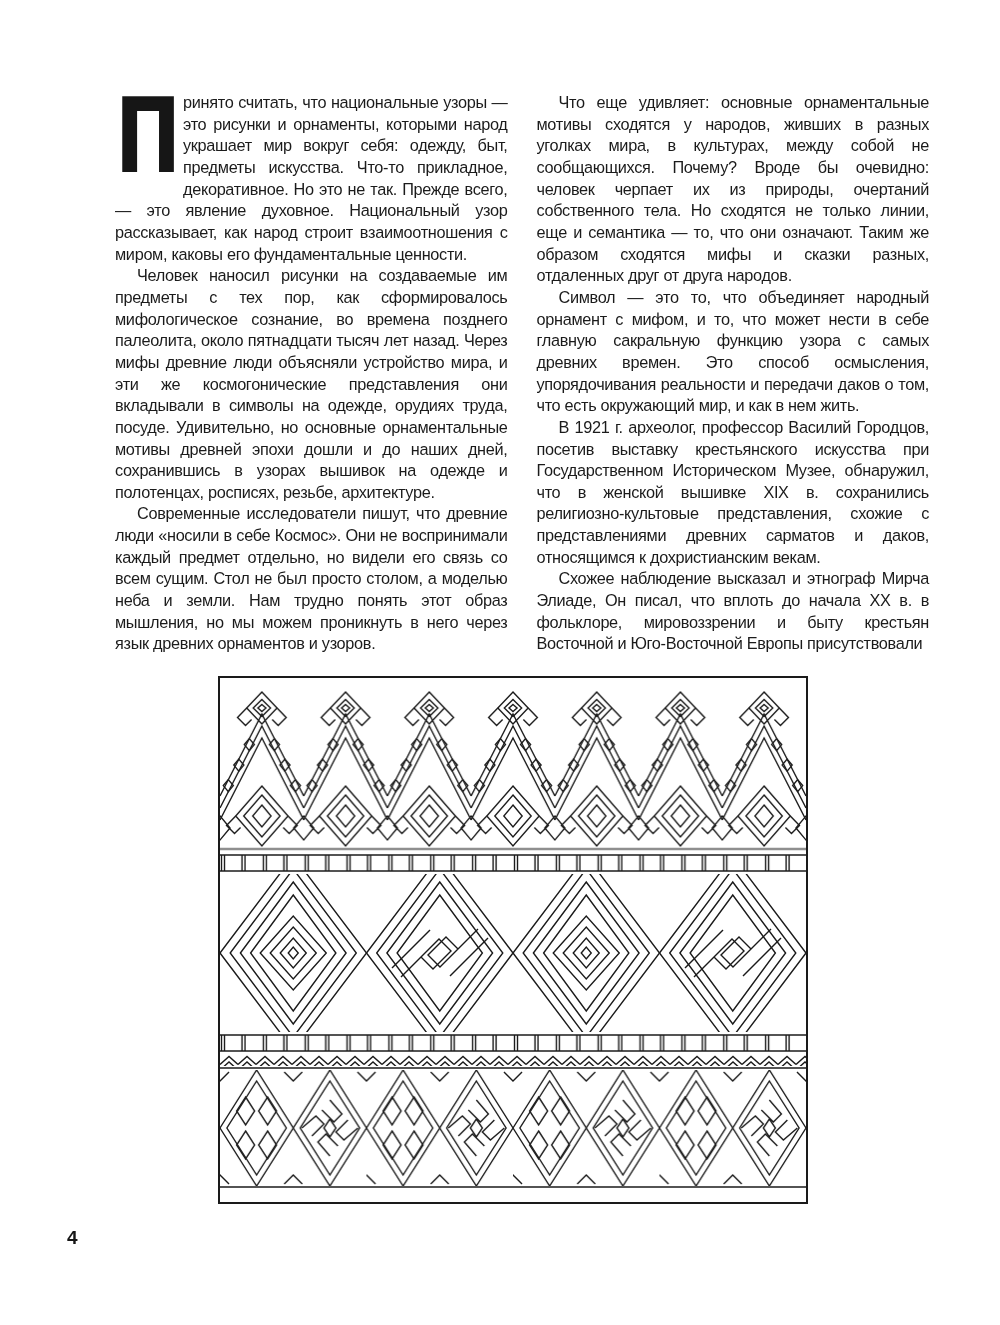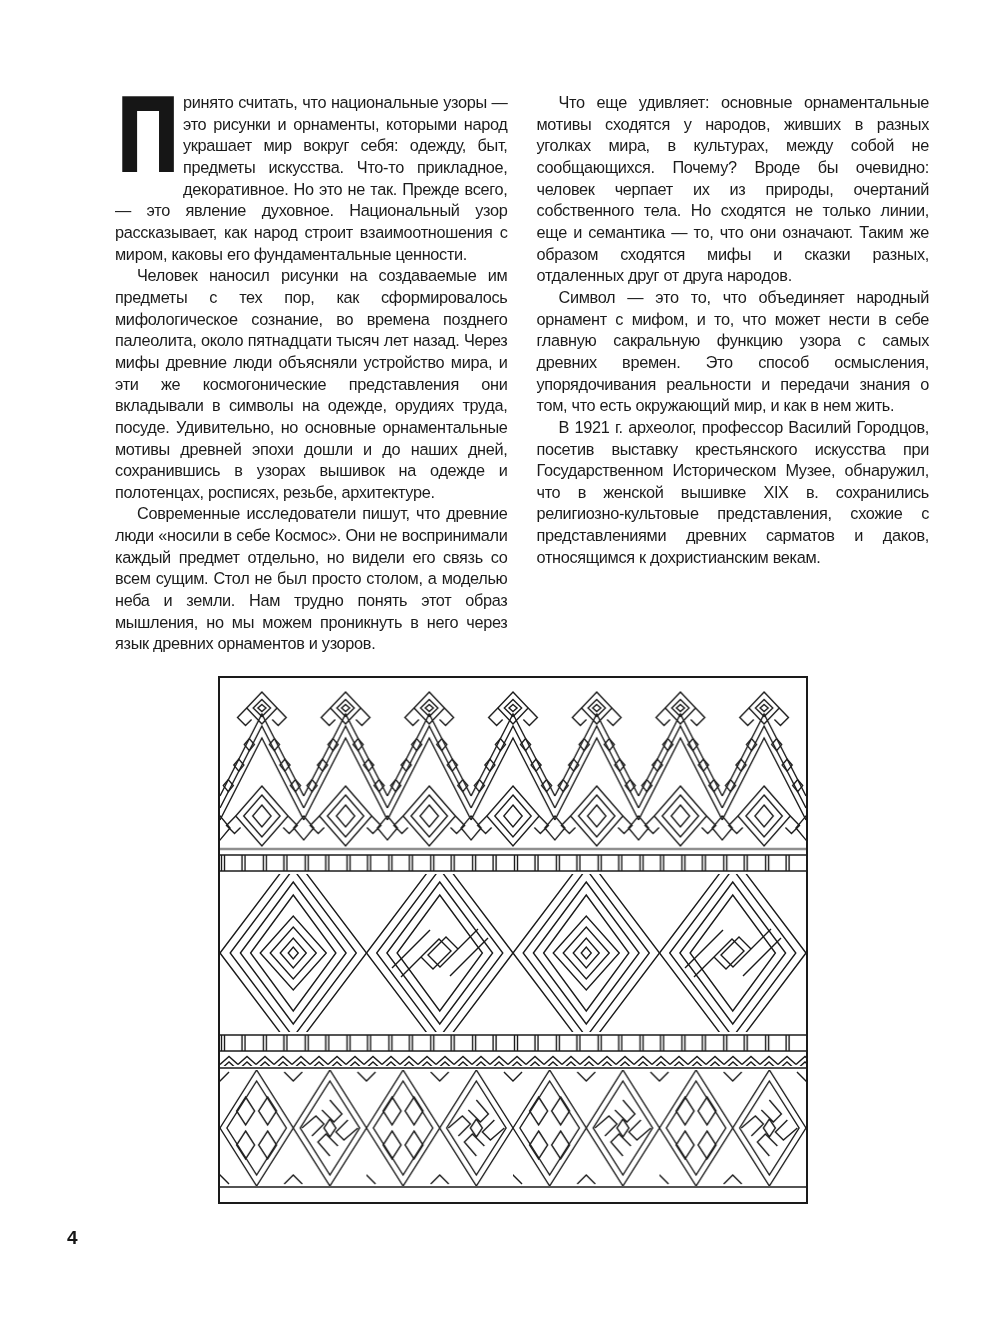--- a/index.html
+++ b/index.html
@@ -63,22 +63,23 @@
 <div class="page">
 
   <div class="columns">
     <div class="col">
       <p><span class="dropcap">П</span><span>ринято считать, что национальные узоры — это рисунки и орнаменты, которыми народ украшает мир вокруг себя: одежду, быт, предметы искусства. Что-то прикладное, декоративное. Но это не так. Прежде всего, — это явление духовное. Национальный узор рассказывает, как народ строит взаимоотношения с миром, каковы его фундаментальные ценности.</span></p>
       <p class="indent">Человек наносил рисунки на создаваемые им предметы с тех пор, как сформировалось мифологическое сознание, во времена позднего палеолита, около пятнадцати тысяч лет назад. Через мифы древние люди объясняли устройство мира, и эти же космогонические представления они вкладывали в символы на одежде, орудиях труда, посуде. Удивительно, но основные орнаментальные мотивы древней эпохи дошли и до наших дней, сохранившись в узорах вышивок на одежде и полотенцах, росписях, резьбе, архитектуре.</p>
       <p class="indent">Современные исследователи пишут, что древние люди «носили в себе Космос». Они не воспринимали каждый предмет отдельно, но видели его связь со всем сущим. Стол не был просто столом, а моделью неба и земли. Нам трудно понять этот образ мышления, но мы можем проникнуть в него через язык древних орнаментов и узоров.</p>
     </div>
     <div class="col">
       <p class="indent">Что еще удивляет: основные орнаментальные мотивы сходятся у народов, живших в разных уголках мира, в культурах, между собой не сообщающихся. Почему? Вроде бы очевидно: человек черпает их из природы, очертаний собственного тела. Но сходятся не только линии, еще и семантика — то, что они означают. Таким же образом сходятся мифы и сказки разных, отдаленных друг от друга народов.</p>
-      <p class="indent">Символ — это то, что объединяет народный орнамент с мифом, и то, что может нести в себе главную сакральную функцию узора с самых древних времен. Это способ осмысления, упорядочивания реальности и передачи знания о том, что есть окружающий мир, и как в нем жить.</p>
+      <p class="indent">Символ — это то, что объединяет народный орнамент с мифом, и то, что может нести в себе главную сакральную функцию узора с самых древних времен. Это способ осмысления, упорядочивания реальности и передачи даков о том, что есть окружающий мир, и как в нем жить.</p>
       <p class="indent">В 1921 г. археолог, профессор Василий Городцов, посетив выставку крестьянского искусства при Государственном Историческом Музее, обнаружил, что в женской вышивке XIX в. сохранились религиозно-культовые представления, схожие с представлениями древних сарматов и даков, относящимся к дохристианским векам.</p>
+      <p class="indent">Схожее наблюдение высказал и этнограф Мирча Элиаде, Он писал, что вплоть до начала XX в. в фольклоре, мировоззрении и быту крестьян Восточной и Юго-Восточной Европы присутствовали</p>
     </div>
   </div>
 
   <div class="figure">
     <svg width="586" height="524" viewBox="0 0 586 524">
       <defs>
 
         <pattern id="pk" width="83.714" height="170" patternUnits="userSpaceOnUse">
           <g class="ln">
             <path d="M0,118 L41.86,36 L83.71,118"></path>

